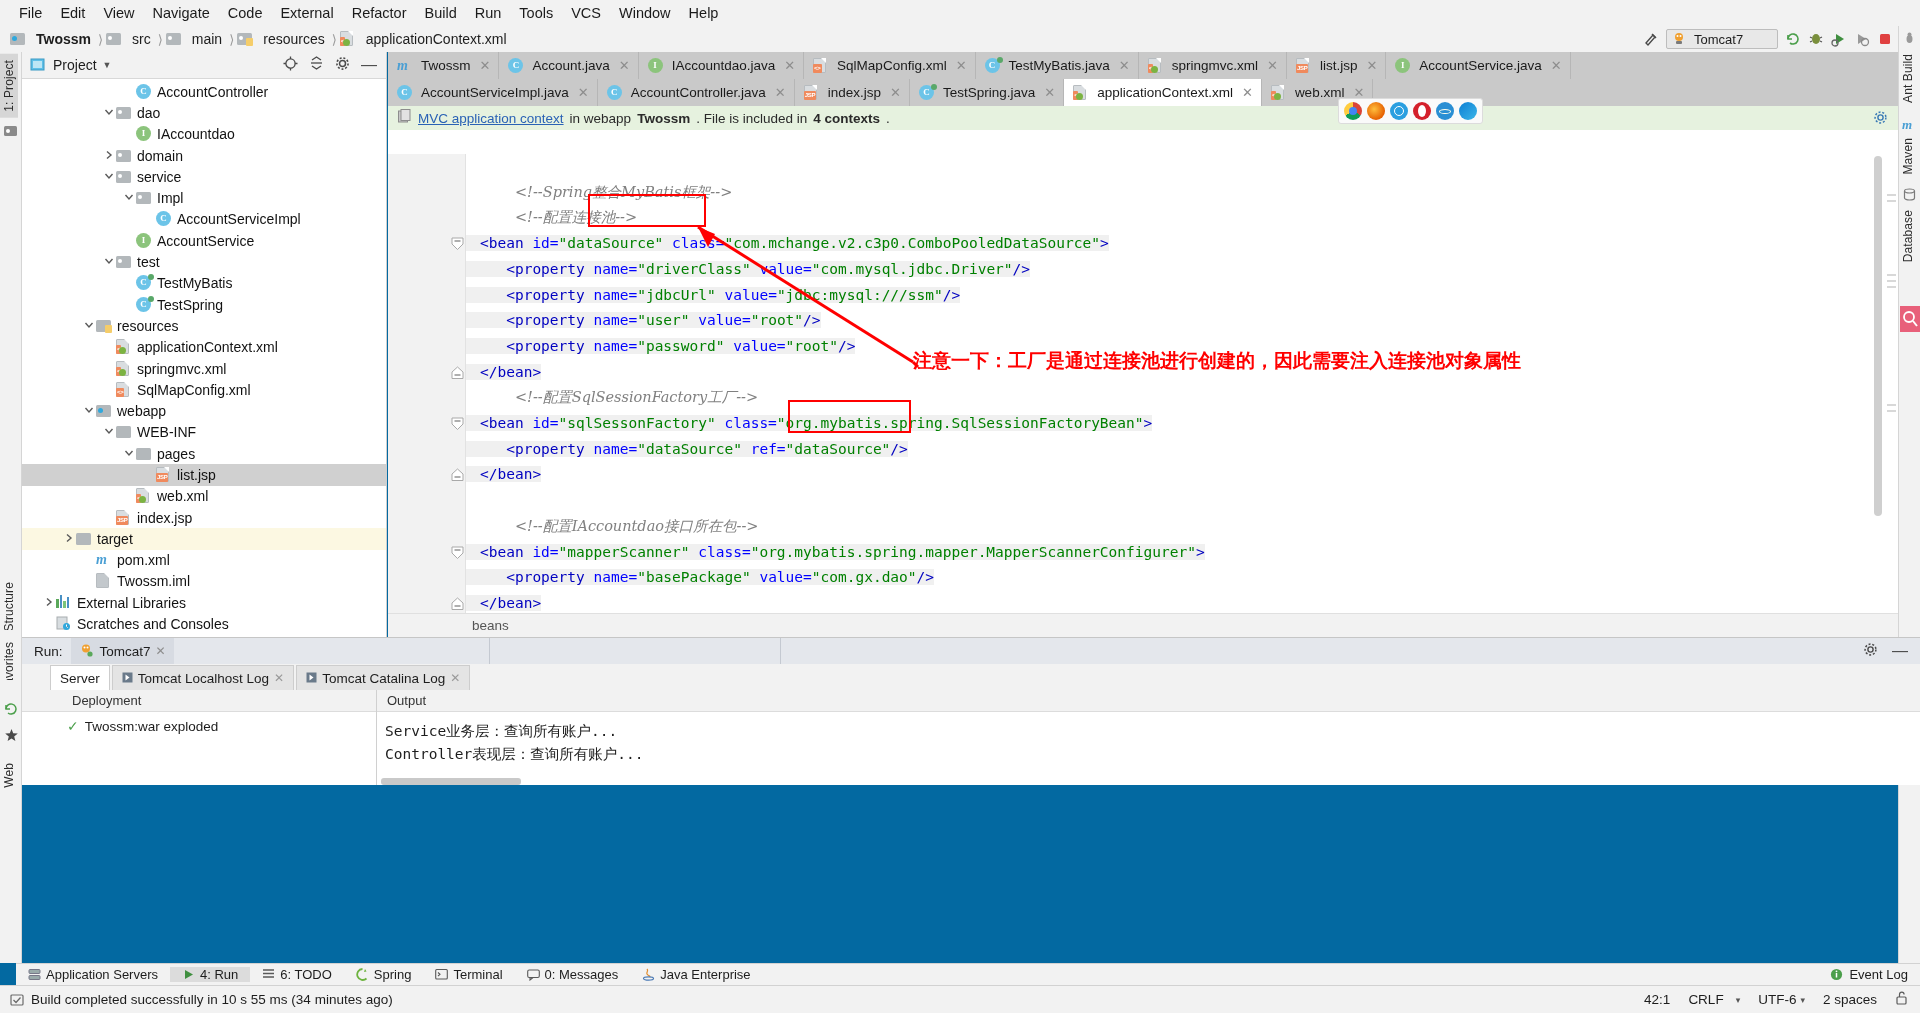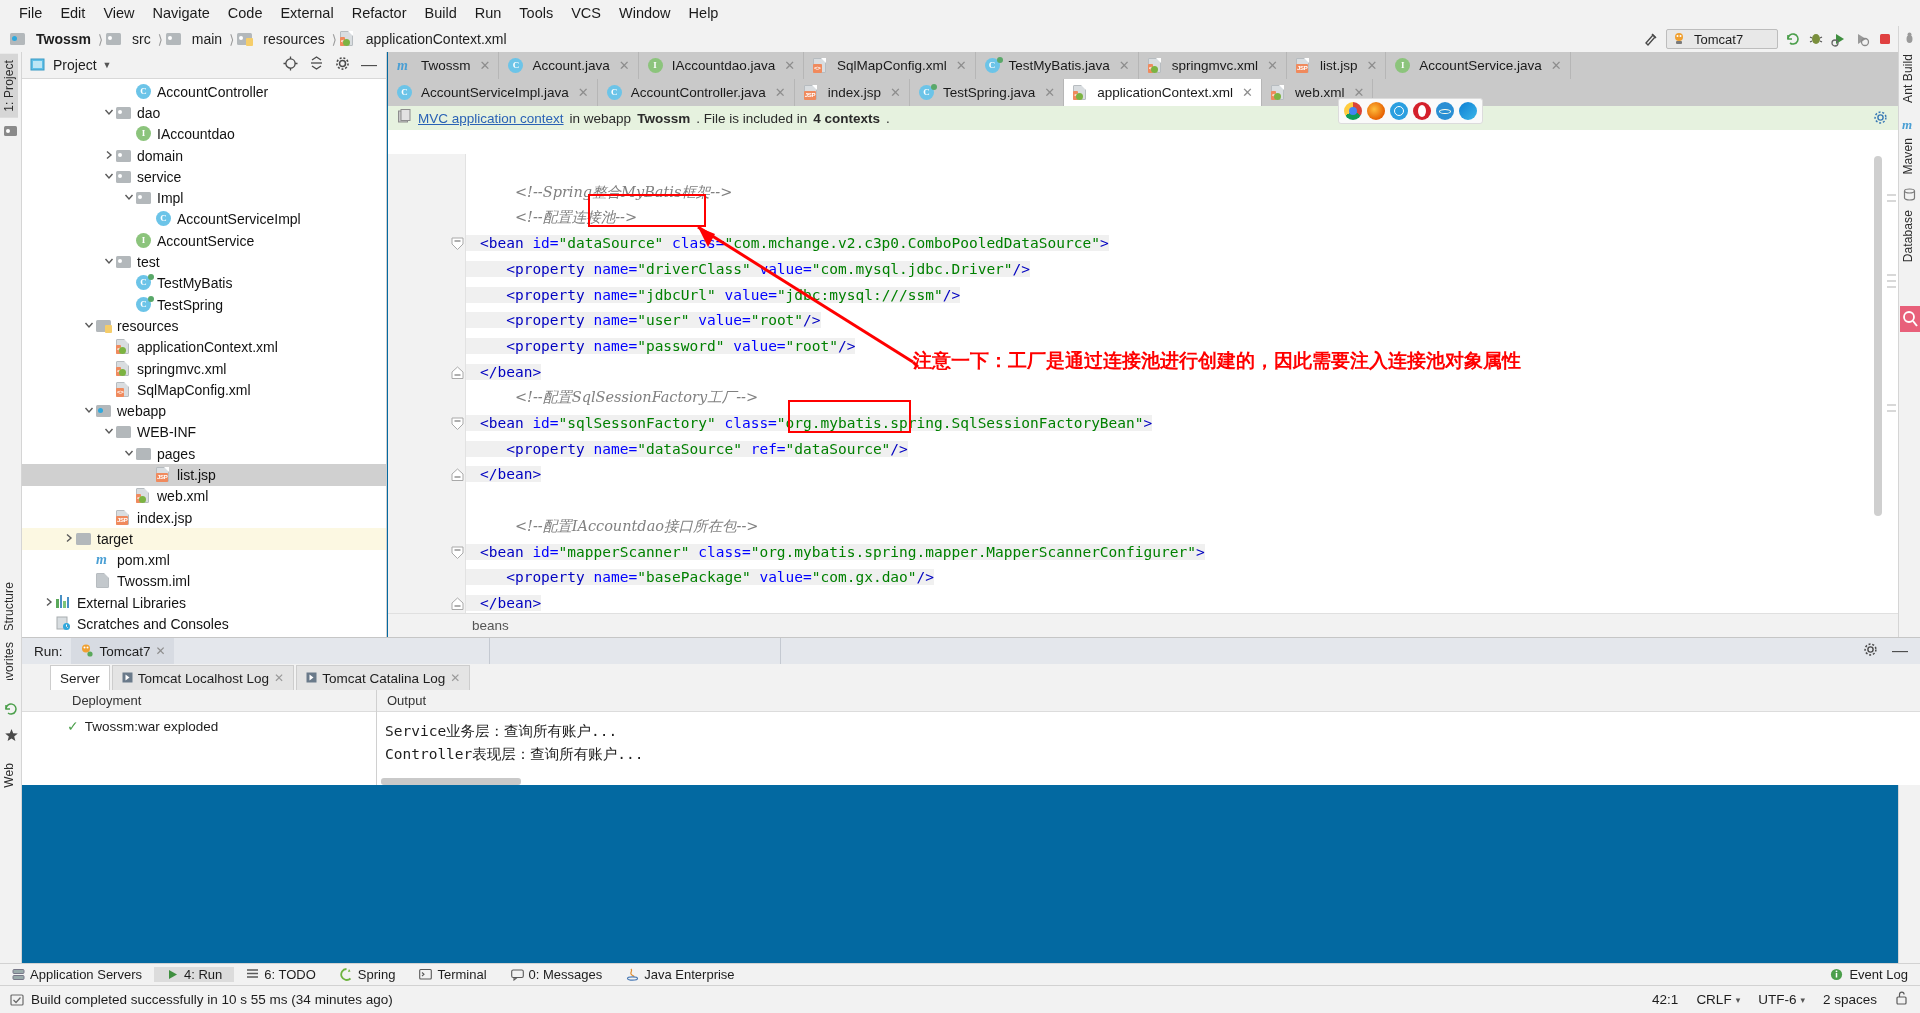--- a/index.html
+++ b/index.html
@@ -161,21 +161,21 @@
                 padding-left:50px; font-size:13px; color:#333; }
   .deploy-item { display:flex; align-items:center; gap:6px; padding:6px 0 0 45px; font-size:13.5px; }
   .out-hdr { height:22px; background:#f2f2f2; border-bottom:1px solid #dcdcdc; display:flex; align-items:center;
              padding-left:10px; font-size:13px; color:#333; }
   .outlines { padding:8px 0 0 0px; font-family:"DejaVu Sans Mono", monospace; font-size:14.5px; }
   .outline { padding:2px 0 2px 8px; white-space:pre; }
 
   .runside { position:absolute; left:0; top:26px; bottom:0; width:28px; background:#f2f2f2; border-right:1px solid #dcdcdc; }
 
   
-  .bottombar { position:absolute; left:0; right:0; bottom:28px; height:22px; background:#f2f2f2;
+  .bottombar { position:absolute; left:16px; right:0; bottom:28px; height:22px; background:#f2f2f2;
                border-top:1px solid #d2d2d2; display:flex; align-items:center; font-size:13px; }
   .bt { display:flex; align-items:center; gap:5px; padding:0 12px; white-space:nowrap; }
   .bt.sel { background:#dcdcdc; }
 
   
   .status { position:absolute; left:0; right:0; bottom:0; height:28px; background:#f2f2f2;
             border-top:1px solid #d2d2d2; display:flex; align-items:center; font-size:13.5px; }
   .status .left { display:flex; align-items:center; gap:7px; padding-left:10px; }
   .status .right { margin-left:auto; display:flex; align-items:center; gap:18px; padding-right:12px; }
 </style>
@@ -1053,21 +1053,21 @@
   <div class="status">
     <div class="left">
       <svg width="14" height="14" viewBox="0 0 14 14">
           <rect x="1" y="2" width="12" height="10" rx="1" fill="none" stroke="#6a6a6a" stroke-width="1.2"></rect>
           <path d="M3.5 7 L6 9.5 L10.5 4.5" fill="none" stroke="#6a6a6a" stroke-width="1.3"></path>
         </svg>
       <span>Build completed successfully in 10 s 55 ms (34 minutes ago)</span>
     </div>
     <div class="right">
       <span>42:1</span>
-      <span style="display:flex;align-items:center;gap:4px;">
+      <span style="display:flex;align-items:center;gap:12px;">
         <span>CRLF</span>
         <span style="font-size:9px;color:#555;">▾</span>
       </span>
       <span style="display:flex;align-items:center;gap:4px;">
         <span>UTF-6</span>
         <span style="font-size:9px;color:#555;">▾</span>
       </span>
       <span>2 spaces</span>
       <span>
         <svg width="13" height="14" viewBox="0 0 13 14">

